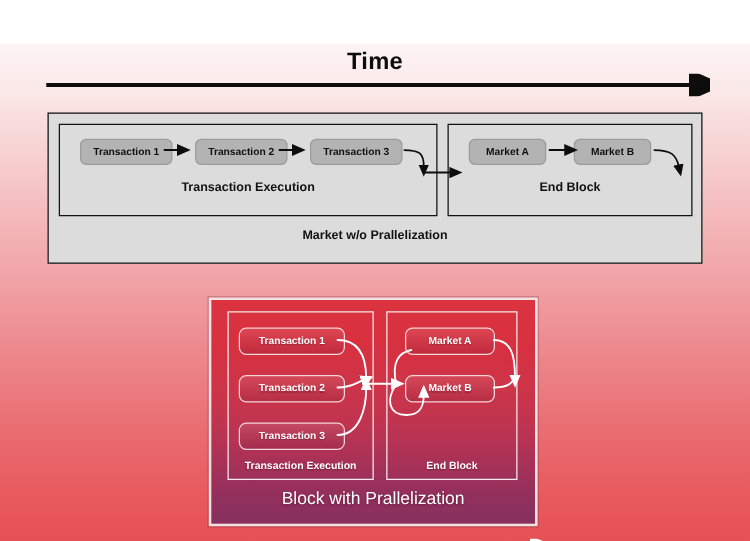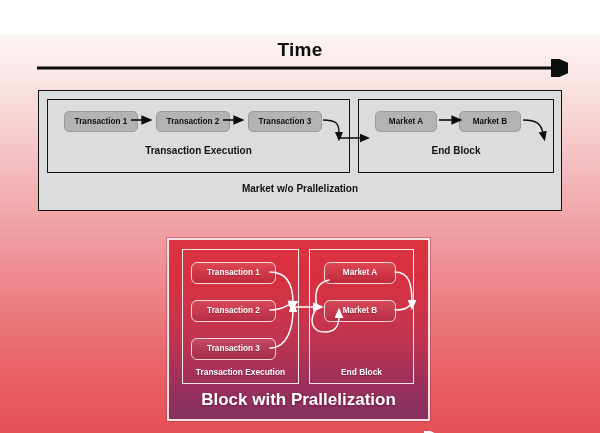--- a/index.html
+++ b/index.html
@@ -88,21 +88,21 @@
     background:linear-gradient(to bottom,rgba(255,255,255,.10),rgba(120,20,45,.22));
     text-shadow:0 1px 1px rgba(80,10,30,.45);
   }
   .panel-caption-bot{
     position:absolute;left:0;width:100%;text-align:center;
     font-size:8.4px;font-weight:bold;color:#fff;
     text-shadow:0 1px 1px rgba(80,10,30,.5);
   }
   .block-caption-bot{
     position:absolute;left:0;top:150px;width:100%;text-align:center;
-    font-size:17px;font-weight:bold;color:#ffffff;
+    font-size:14px;font-weight:normal;color:#ffffff;
     text-shadow:0 1px 2px rgba(70,10,30,.55);
   }
 
   
   .bot-arrow{position:absolute;left:160px;top:396px;width:280px;height:14px;}
   .bot-title{
     position:absolute;left:0;top:412px;width:600px;text-align:center;
     font-size:11.5px;font-weight:bold;color:#ffffff;
     text-shadow:0 1px 2px rgba(90,15,35,.5);
   }

